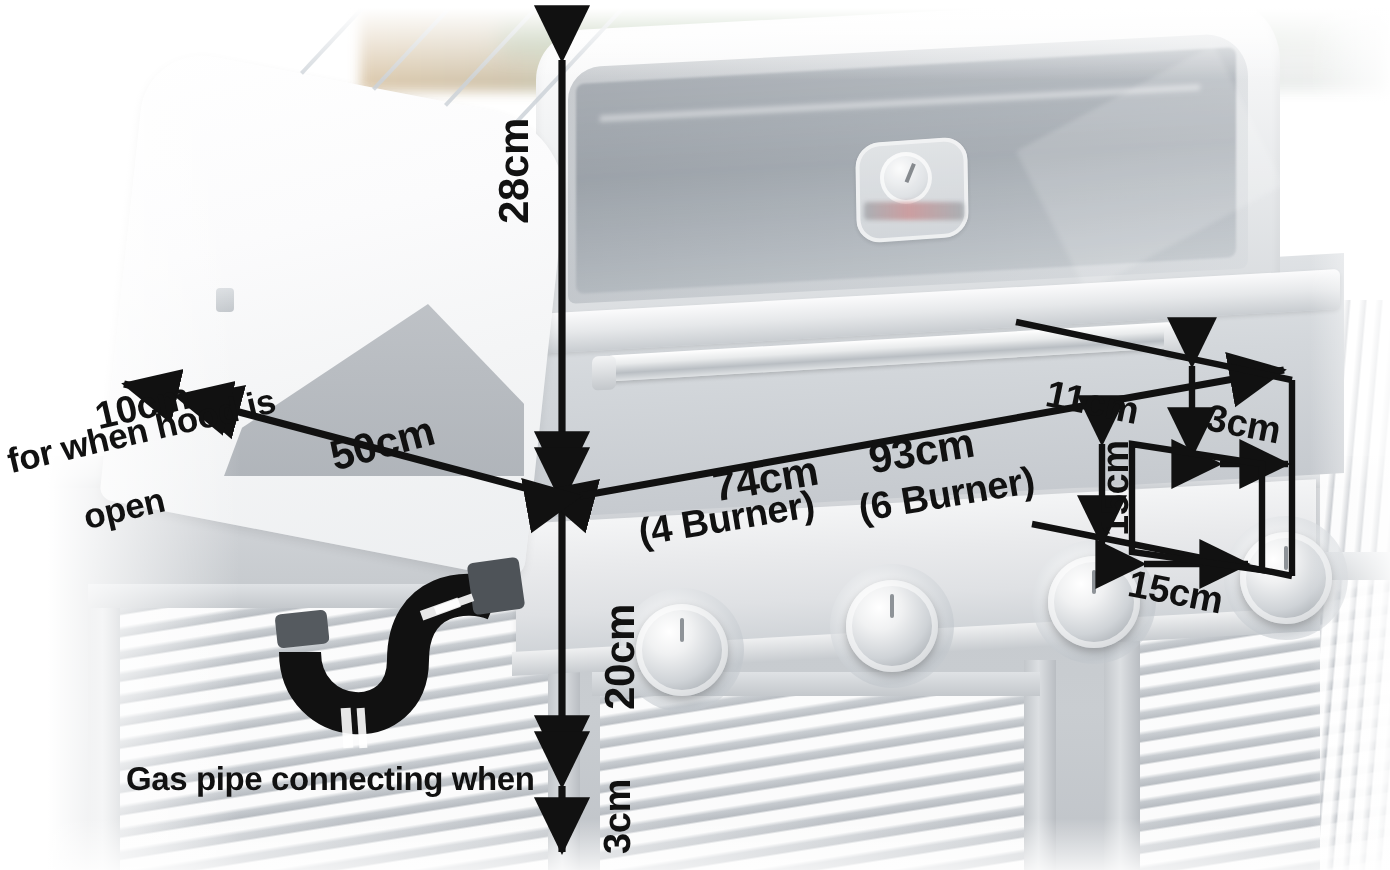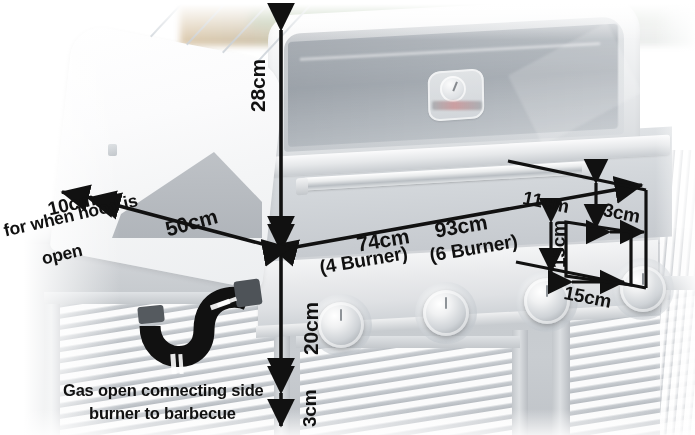--- a/index.html
+++ b/index.html
@@ -361,18 +361,17 @@
     <div class="dim-label sz20" style="left:428px;top:246px;transform:rotate(-9.5deg);transform-origin:left top;">(6 Burner)</div>
 
     <div class="dim-label sz20" style="left:525px;top:188px;transform:rotate(11.5deg);transform-origin:left top;">11cm</div>
 
     <div class="dim-label sz20" style="left:605px;top:200px;transform:rotate(11deg);transform-origin:left top;">3cm</div>
 
     <div class="dim-label sz20" style="left:549px;top:268px;transform:rotate(-90deg);transform-origin:left top;">15cm</div>
 
     <div class="dim-label sz20" style="left:566px;top:283px;transform:rotate(11deg);transform-origin:left top;">15cm</div>
 
-    <div class="dim-label cap" style="left:63px;top:382px;">Gas open connecting side</div>
-
-    <div class="dim-label cap" style="left:89px;top:405px;">burner to barbecue</div>
+    <div class="dim-label cap" style="left:63px;top:382px;">Gas pipe connecting when</div>
+
 
   </div>
 </div>
 
 </body></html>

